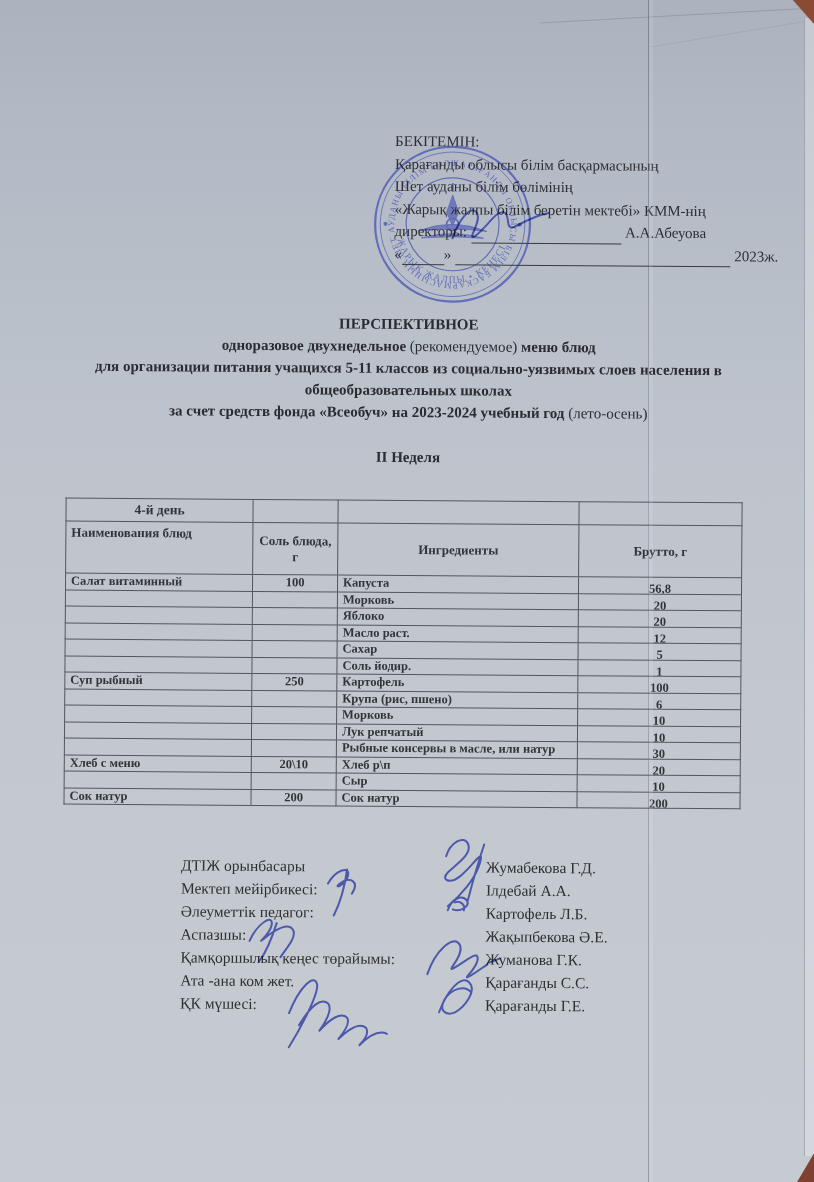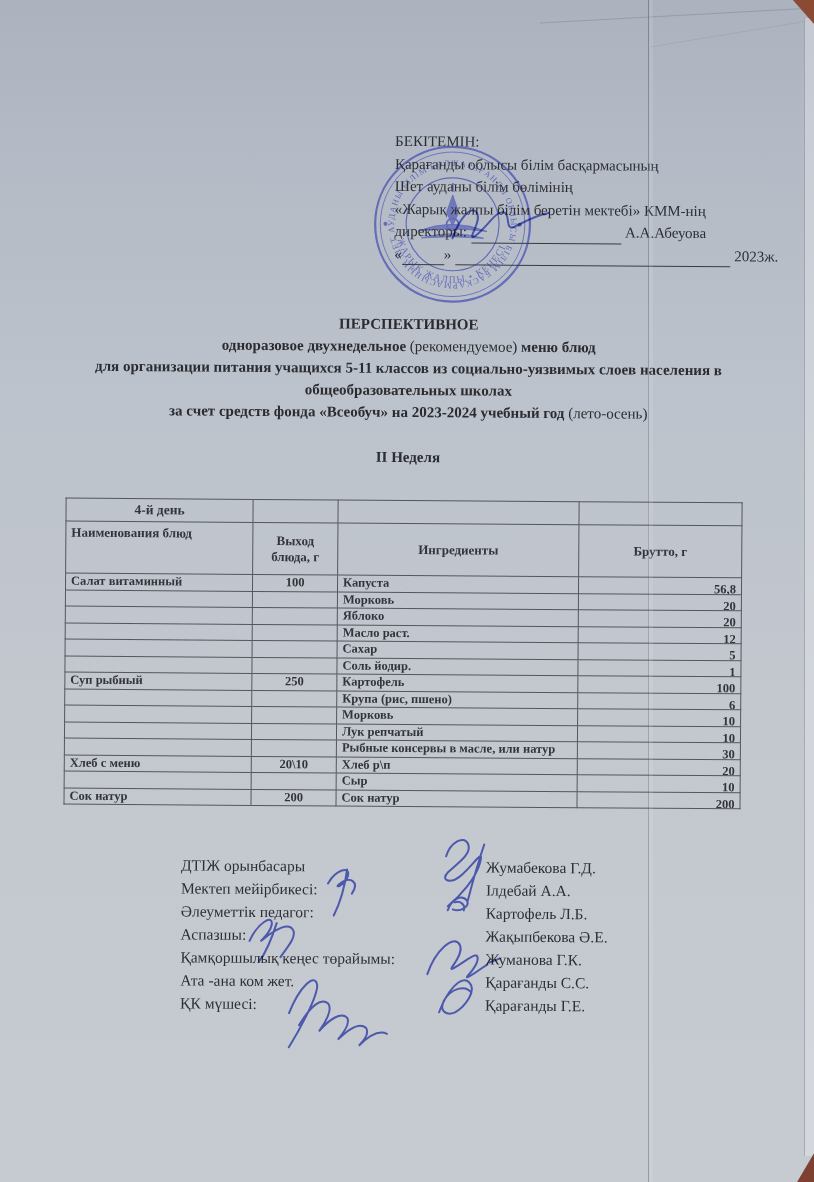--- a/index.html
+++ b/index.html
@@ -42,21 +42,21 @@
   }
   table.menu td,table.menu th{
     border:1px solid #55565e;padding:0 5px;overflow:hidden;white-space:nowrap;
   }
   col.c1{width:187px;}col.c2{width:85px;}col.c3{width:241px;}col.c4{width:163px;}
   tr.dayrow td{height:22px;text-align:center;font-size:13.5px;}
   tr.headrow th{height:48px;font-size:13px;text-align:center;white-space:normal;line-height:16px;}
   tr.headrow th.left{text-align:left;vertical-align:top;padding-top:3px;}
   tr.datarow td{height:15.5px;}
   td.center{text-align:center;}
-  td.brutto{text-align:right;}
+  td.brutto{text-align:center;}
   td.brutto span{display:inline-block;transform:translateY(4px);}
   
   .sigblock{
     position:absolute;left:183px;top:855px;width:430px;
     font-size:15.5px;line-height:23px;color:#2e2f34;
   }
   .sigrow{display:flex;height:23px;}
   .sigrow .lbl{width:305px;flex:0 0 305px;}
   .sigrow .nm{flex:1;font-family:Liberation Serif, serif;}
   
@@ -161,21 +161,21 @@
           </colgroup>
         <tbody id="menu-body">
           <tr class="dayrow">
             <td>4-й день</td>
             <td></td>
             <td></td>
             <td></td>
           </tr>
           <tr class="headrow">
             <th class="left">Наименования блюд</th>
-            <th>Выход блюда, г</th>
+            <th>Соль блюда, г</th>
             <th>Ингредиенты</th>
             <th>Брутто, г</th>
           </tr>
 
         <tr class="datarow">
           <td>Салат витаминный</td>
           <td class="center">100</td>
           <td>Капуста</td>
           <td class="brutto"><span>56,8</span></td>
         </tr>

